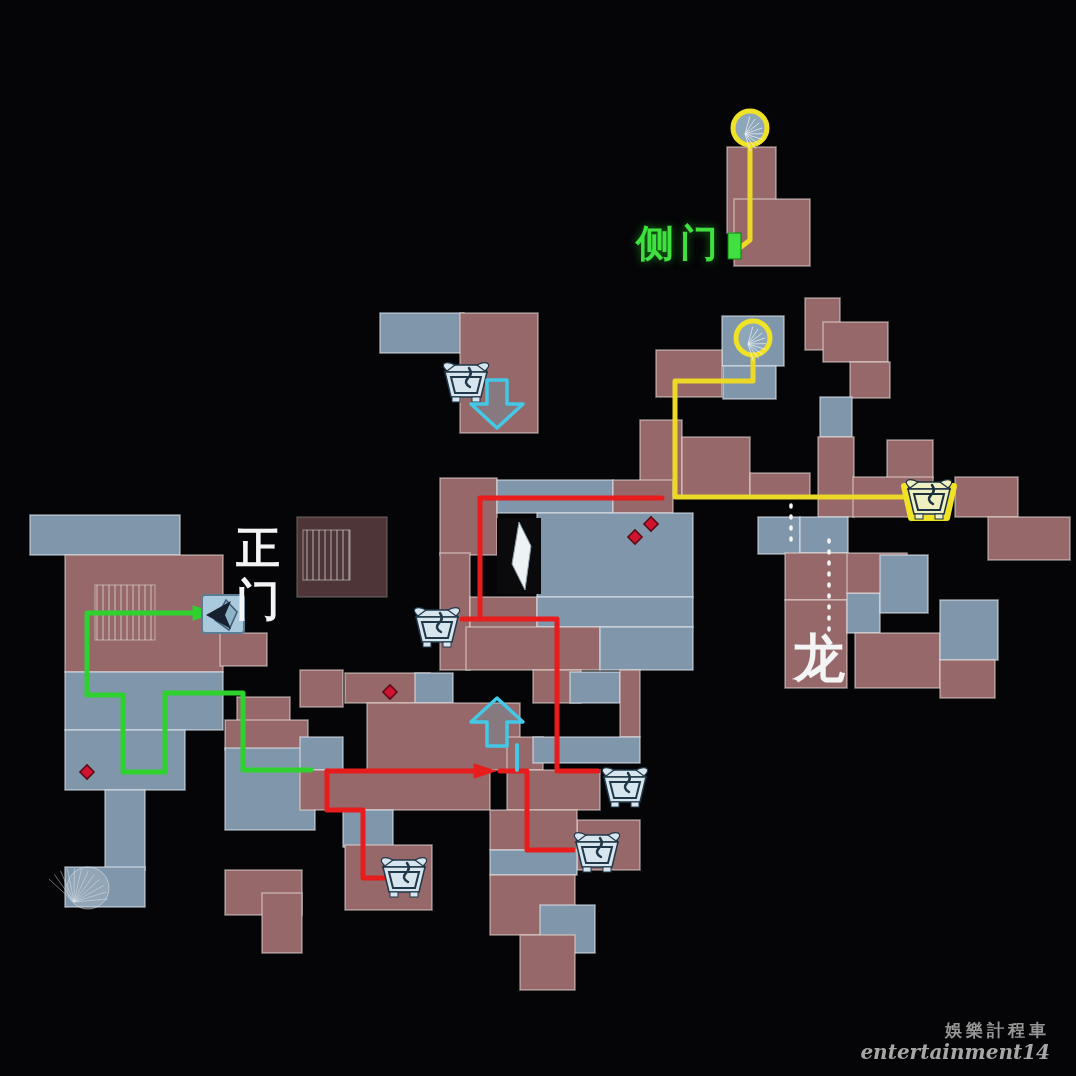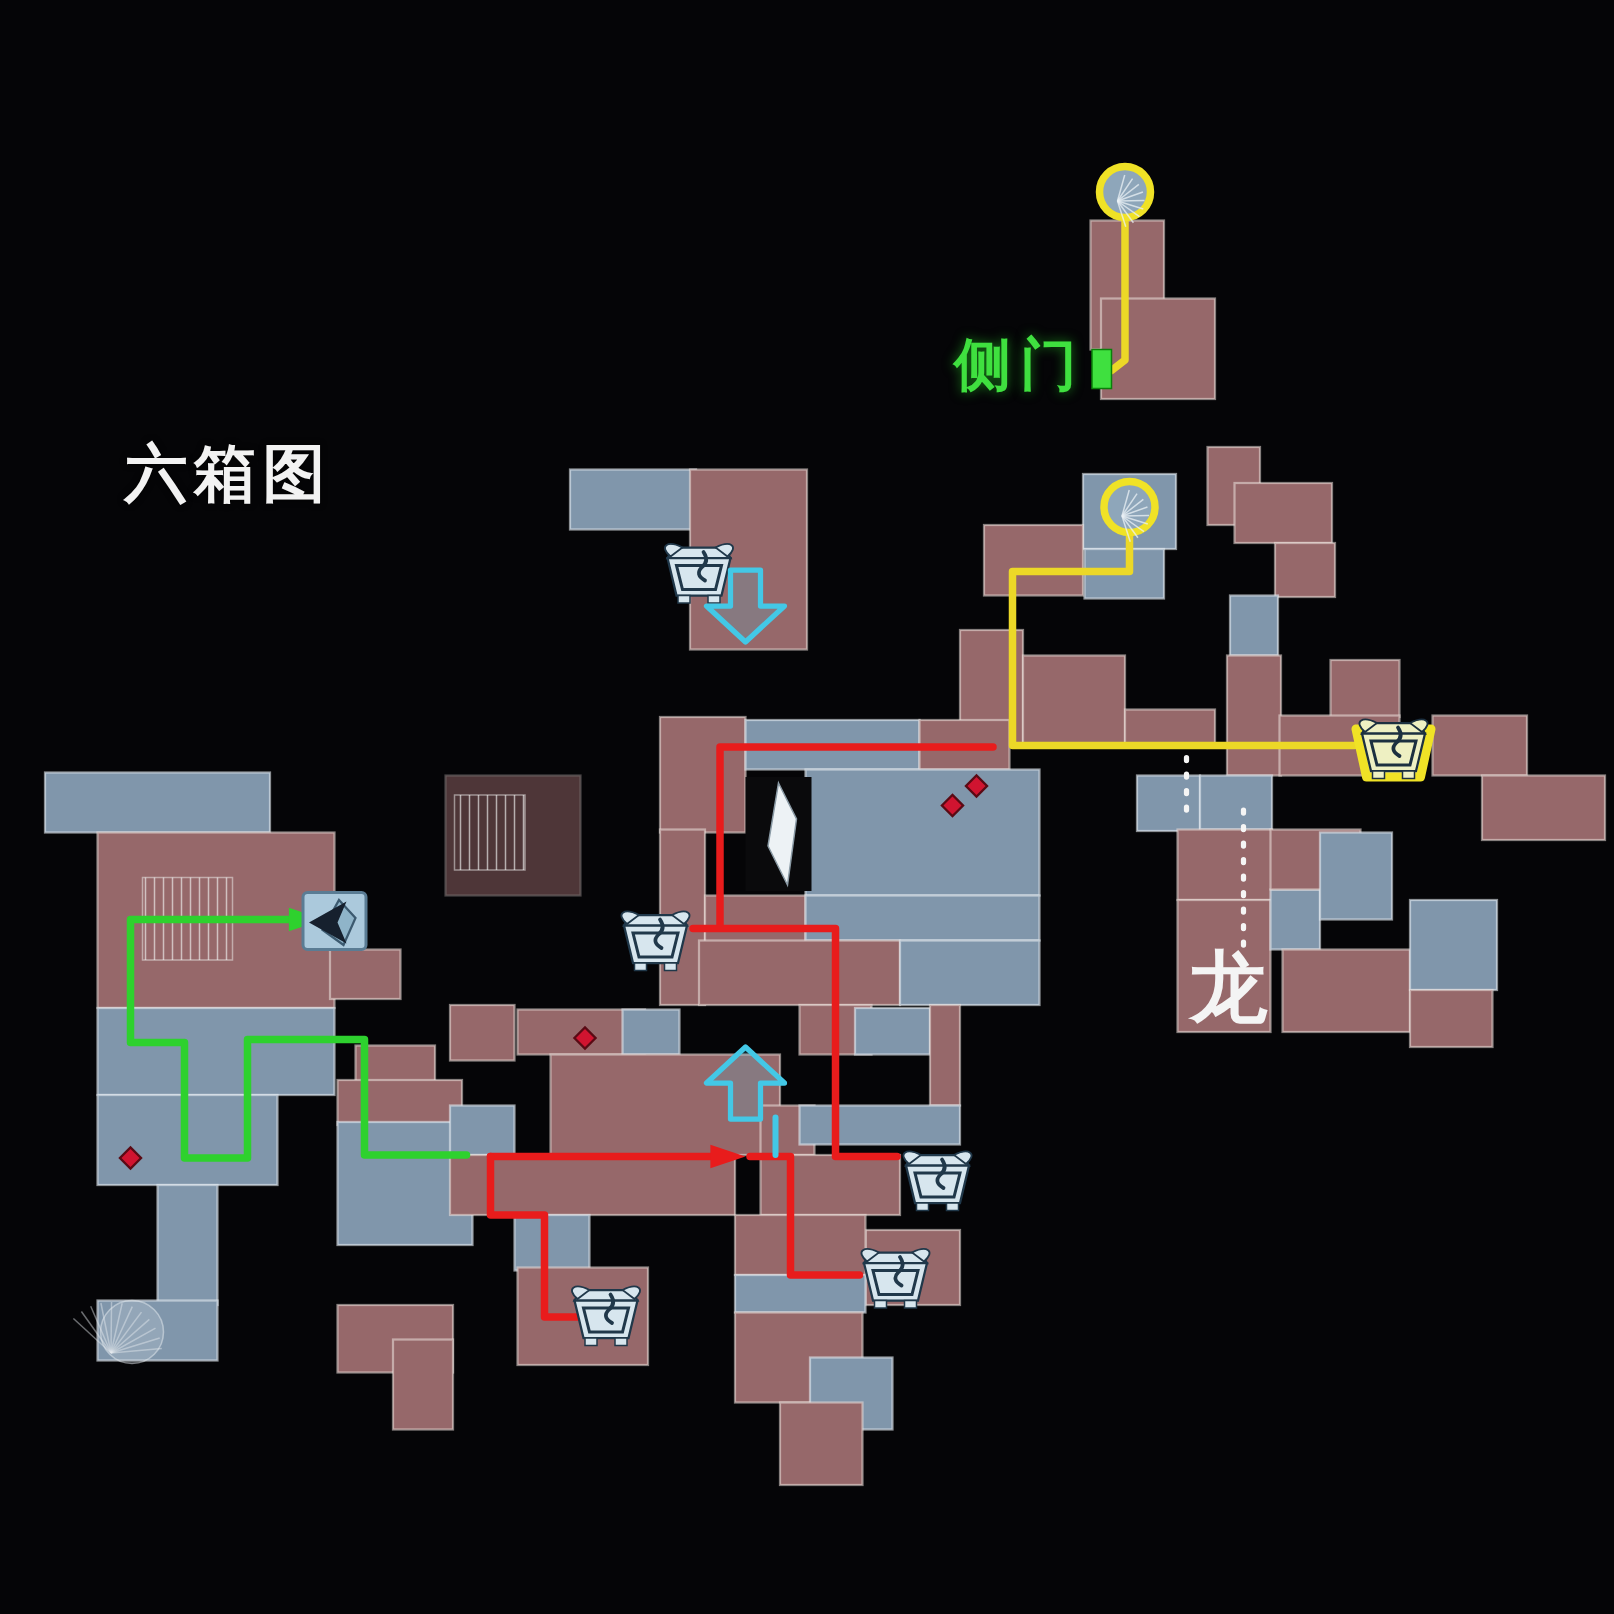--- a/index.html
+++ b/index.html
@@ -233,16 +233,20 @@
         <line x1="-14" y1="14" x2="-13.63293202001891" y2="-19.998018487818854" stroke="rgba(230,236,240,.45)" stroke-width="1"></line>
         <line x1="-14" y1="14" x2="-6.553772638836581" y2="-19.17459416610641" stroke="rgba(230,236,240,.45)" stroke-width="1"></line>
         <line x1="-14" y1="14" x2="0.19821313458417755" y2="-16.893538867940027" stroke="rgba(230,236,240,.45)" stroke-width="1"></line>
         <line x1="-14" y1="14" x2="6.326355397768143" y2="-13.25507799004842" stroke="rgba(230,236,240,.45)" stroke-width="1"></line>
         <line x1="-14" y1="14" x2="11.56139479079043" y2="-8.419078847030086" stroke="rgba(230,236,240,.45)" stroke-width="1"></line>
         <line x1="-14" y1="14" x2="15.673313259955545" y2="-2.5980263940188557" stroke="rgba(230,236,240,.45)" stroke-width="1"></line>
         <line x1="-14" y1="14" x2="18.481440630270605" y2="3.952312973514461" stroke="rgba(230,236,240,.45)" stroke-width="1"></line>
         <line x1="-14" y1="14" x2="19.862392922407807" y2="10.944129327267628" stroke="rgba(230,236,240,.45)" stroke-width="1"></line>
       </g>
     </svg>
-  <div class="label title-label">六箱图</div>
   <div class="label side-door-label">侧门</div>
+  <div class="label main-door-label">正门</div>
   <div class="label dragon-label">龙</div>
+  <div class="watermark">
+    <div class="wm1">娛樂計程車</div>
+    <div class="wm2">entertainment14</div>
+  </div>
 </div>
 
 </body></html>

